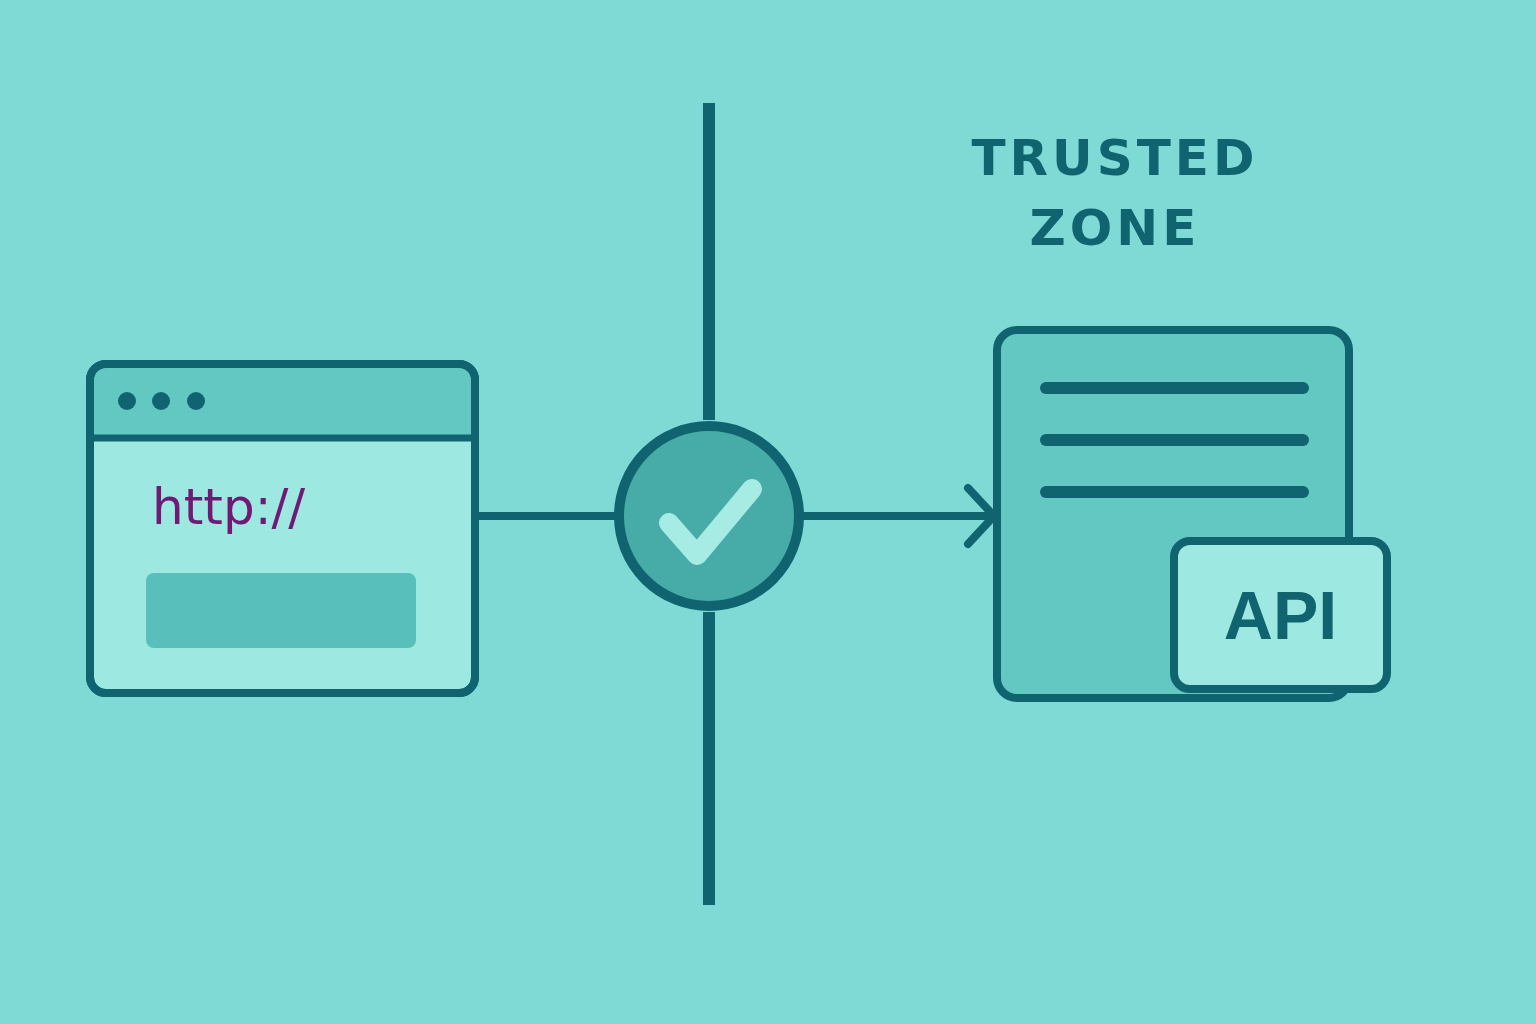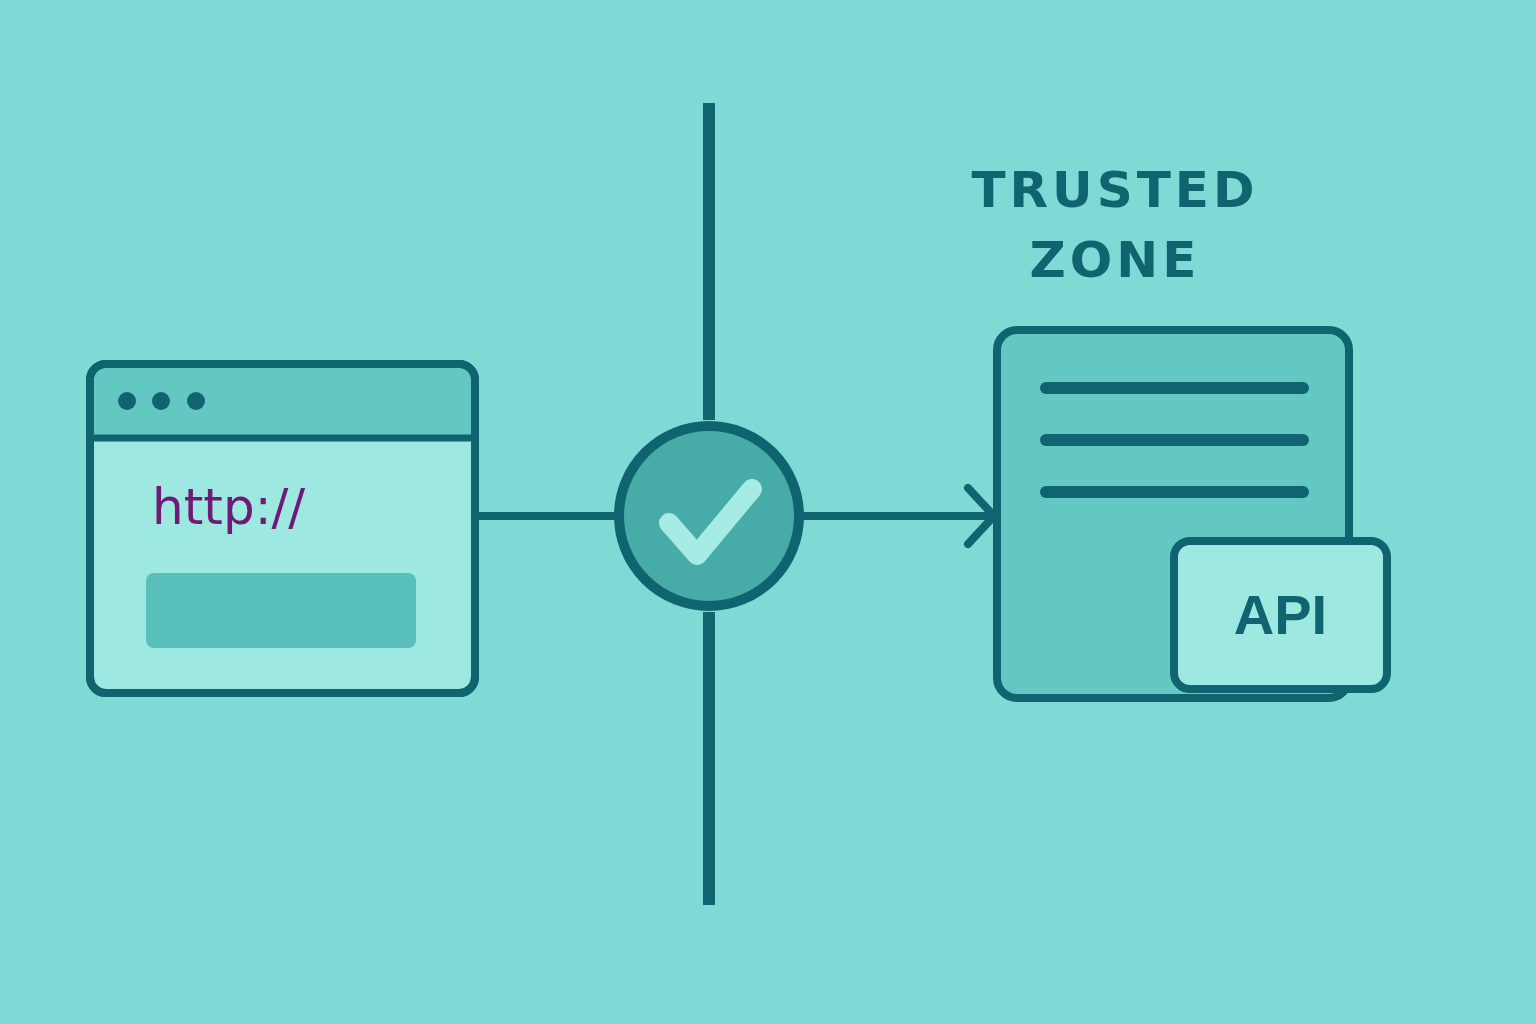--- a/index.html
+++ b/index.html
@@ -40,17 +40,17 @@
     <line x1="1046" y1="388" x2="1303" y2="388" stroke="#0f6470" stroke-width="12" stroke-linecap="round"></line>
     <line x1="1046" y1="440" x2="1303" y2="440" stroke="#0f6470" stroke-width="12" stroke-linecap="round"></line>
     <line x1="1046" y1="492" x2="1303" y2="492" stroke="#0f6470" stroke-width="12" stroke-linecap="round"></line>
   </g>
 
   <rect x="1174" y="541" width="213" height="148" rx="16" fill="#9de8e0" stroke="#0f6470" stroke-width="8"></rect>
 </svg>
 
 <div class="label" style="left:150px;top:123px;width:410px;">
 </div>
-<div class="label" style="left:880px;top:123px;width:470px;margin-top:32px;">TRUSTED ZONE</div>
+<div class="label" style="left:880px;top:123px;width:470px;">TRUSTED ZONE</div>
 
 <div style="position:absolute;left:152px;top:478px;font-size:50px;color:#701a75;font-family:'DejaVu Sans',sans-serif;">http://</div>
 
-<div style="position:absolute;left:1174px;top:565px;width:213px;text-align:center;font-size:56px;font-weight:bold;color:#0f6470;font-family:'Liberation Sans',sans-serif;line-height:100px;">API</div>
+<div style="position:absolute;left:1174px;top:565px;width:213px;text-align:center;font-size:68px;font-weight:bold;color:#0f6470;font-family:'Liberation Sans',sans-serif;line-height:100px;">API</div>
 
 </body></html>

